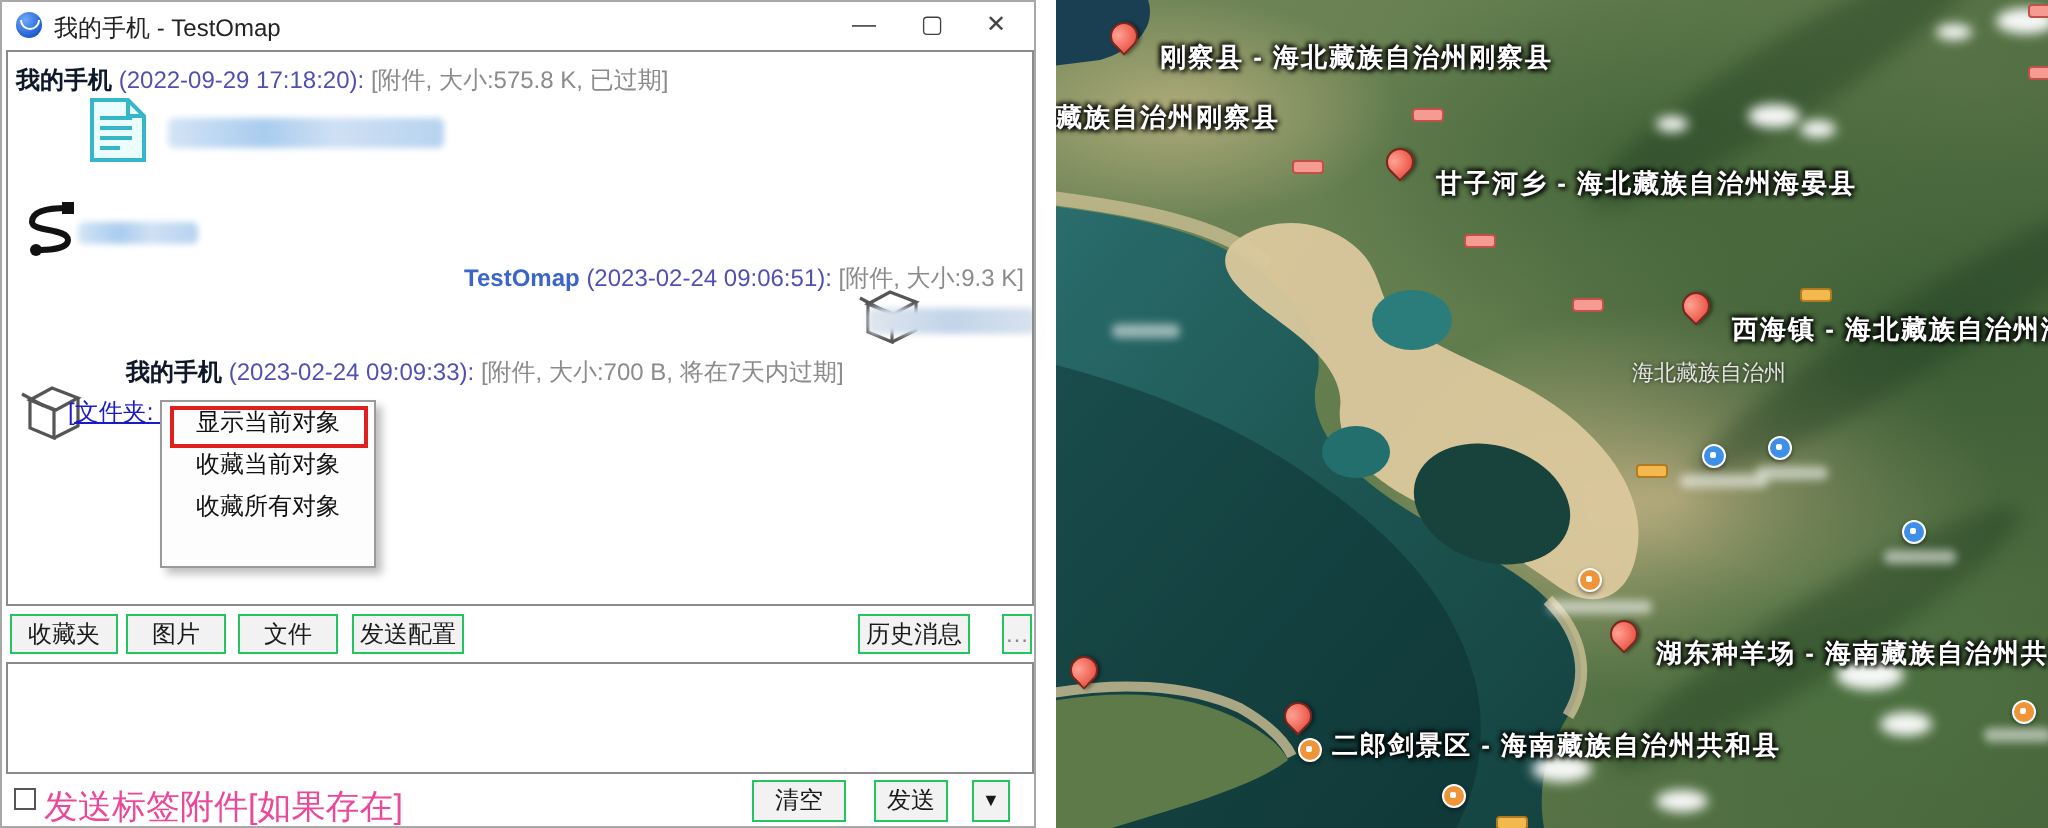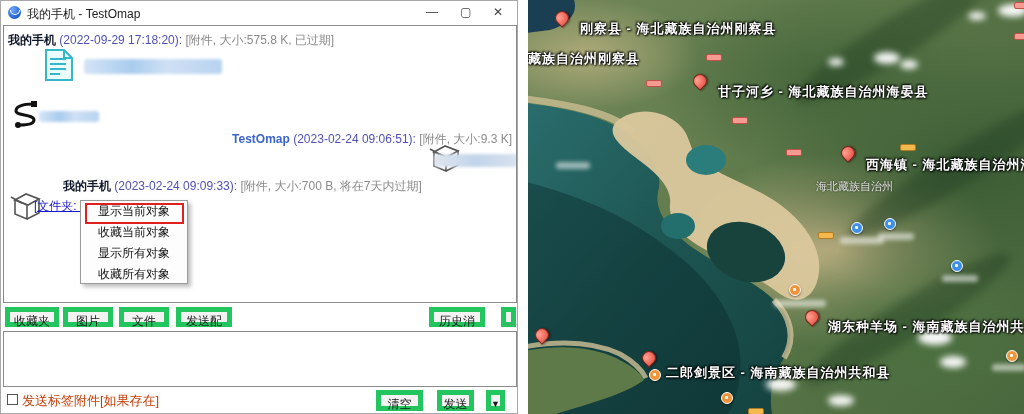--- a/index.html
+++ b/index.html
@@ -32,26 +32,26 @@
   .file-link { position:absolute; font-size:12px; color:#1a1ac8; text-decoration:underline; white-space:nowrap; }
 
   
   #context-menu { position:absolute; left:76px; top:174px; width:108px; height:84px;
                   background:#fdfdfd; border:1px solid #9a9a9a; box-shadow:3px 3px 4px rgba(0,0,0,.25); }
   .menu-item { height:21px; line-height:21px; text-align:center; font-size:12px; color:#111; }
   #red-annotation { position:absolute; left:4px; top:2px; width:99px; height:21px;
                     border:2px solid #e01f1f; pointer-events:none; }
 
   
-  .btn { position:absolute; height:20px; background:#f2f2f2; border:5px solid #22c55e;
+  .btn { position:absolute; height:20px; background:#f2f2f2; border:1px solid #22c55e;
          font-size:12px; color:#1a1a1a; text-align:center; line-height:18px; }
   #input-box { position:absolute; left:2px; top:330px; width:514px; height:56px; background:#fff;
                border:1px solid #8a8a8a; resize:none; outline:none; font-size:12px; }
   #chk { position:absolute; left:6px; top:393px; width:11px; height:11px; border:1px solid #555; background:#fff; }
-  #chk-label { position:absolute; left:21px; top:391px; font-size:13px; color:#c2410c; }
+  #chk-label { position:absolute; left:21px; top:391px; font-size:17px; color:#ec4899; }
 
   
   #map { position:absolute; left:528px; top:0; width:496px; height:414px; overflow:hidden;
          background:
            radial-gradient(ellipse 160px 80px at 60px 55px, rgba(190,180,130,.8), transparent 70%),
            radial-gradient(ellipse 240px 130px at 300px 80px, #45663a, transparent 72%),
            radial-gradient(ellipse 300px 170px at 450px 170px, #3c5d35, transparent 75%),
            radial-gradient(ellipse 240px 150px at 400px 340px, #4c7040, transparent 75%),
            radial-gradient(ellipse 230px 140px at 310px 250px, #c3b386, transparent 70%),
            linear-gradient(118deg, #74885a 0%, #5e7a4b 45%, #48653c 100%);
@@ -136,21 +136,20 @@
         <path d="M6 10 L17 4 L30 9 L19 15 Z" fill="#fff" stroke="#555" stroke-width="1.6"></path>
         <path d="M6 10 L6 24 L18 29 L18 15 Z" fill="#fff" stroke="#555" stroke-width="1.6"></path>
         <path d="M30 9 L30 23 L18 29" fill="#fff" stroke="#555" stroke-width="1.6"></path>
         <path d="M2 7 L13 13" stroke="#555" stroke-width="1.6"></path>
       </svg>
       <div class="file-link" style="left:30px; top:172px;">[文件夹: 青</div>
 
       <div id="context-menu">
         <div class="menu-item">显示当前对象</div>
         <div class="menu-item">收藏当前对象</div>
-        <div class="menu-item">显示所有对象</div>
         <div class="menu-item">收藏所有对象</div>
         <div id="red-annotation"></div>
       </div>
     </div>
 
     <div class="btn" style="left:4px;  top:306px; width:54px;">收藏夹</div>
     <div class="btn" style="left:62px; top:306px; width:50px;">图片</div>
     <div class="btn" style="left:118px;top:306px; width:50px;">文件</div>
     <div class="btn" style="left:175px;top:306px; width:56px;">发送配置</div>
     <div class="btn" style="left:428px;top:306px; width:56px;">历史消息</div>

